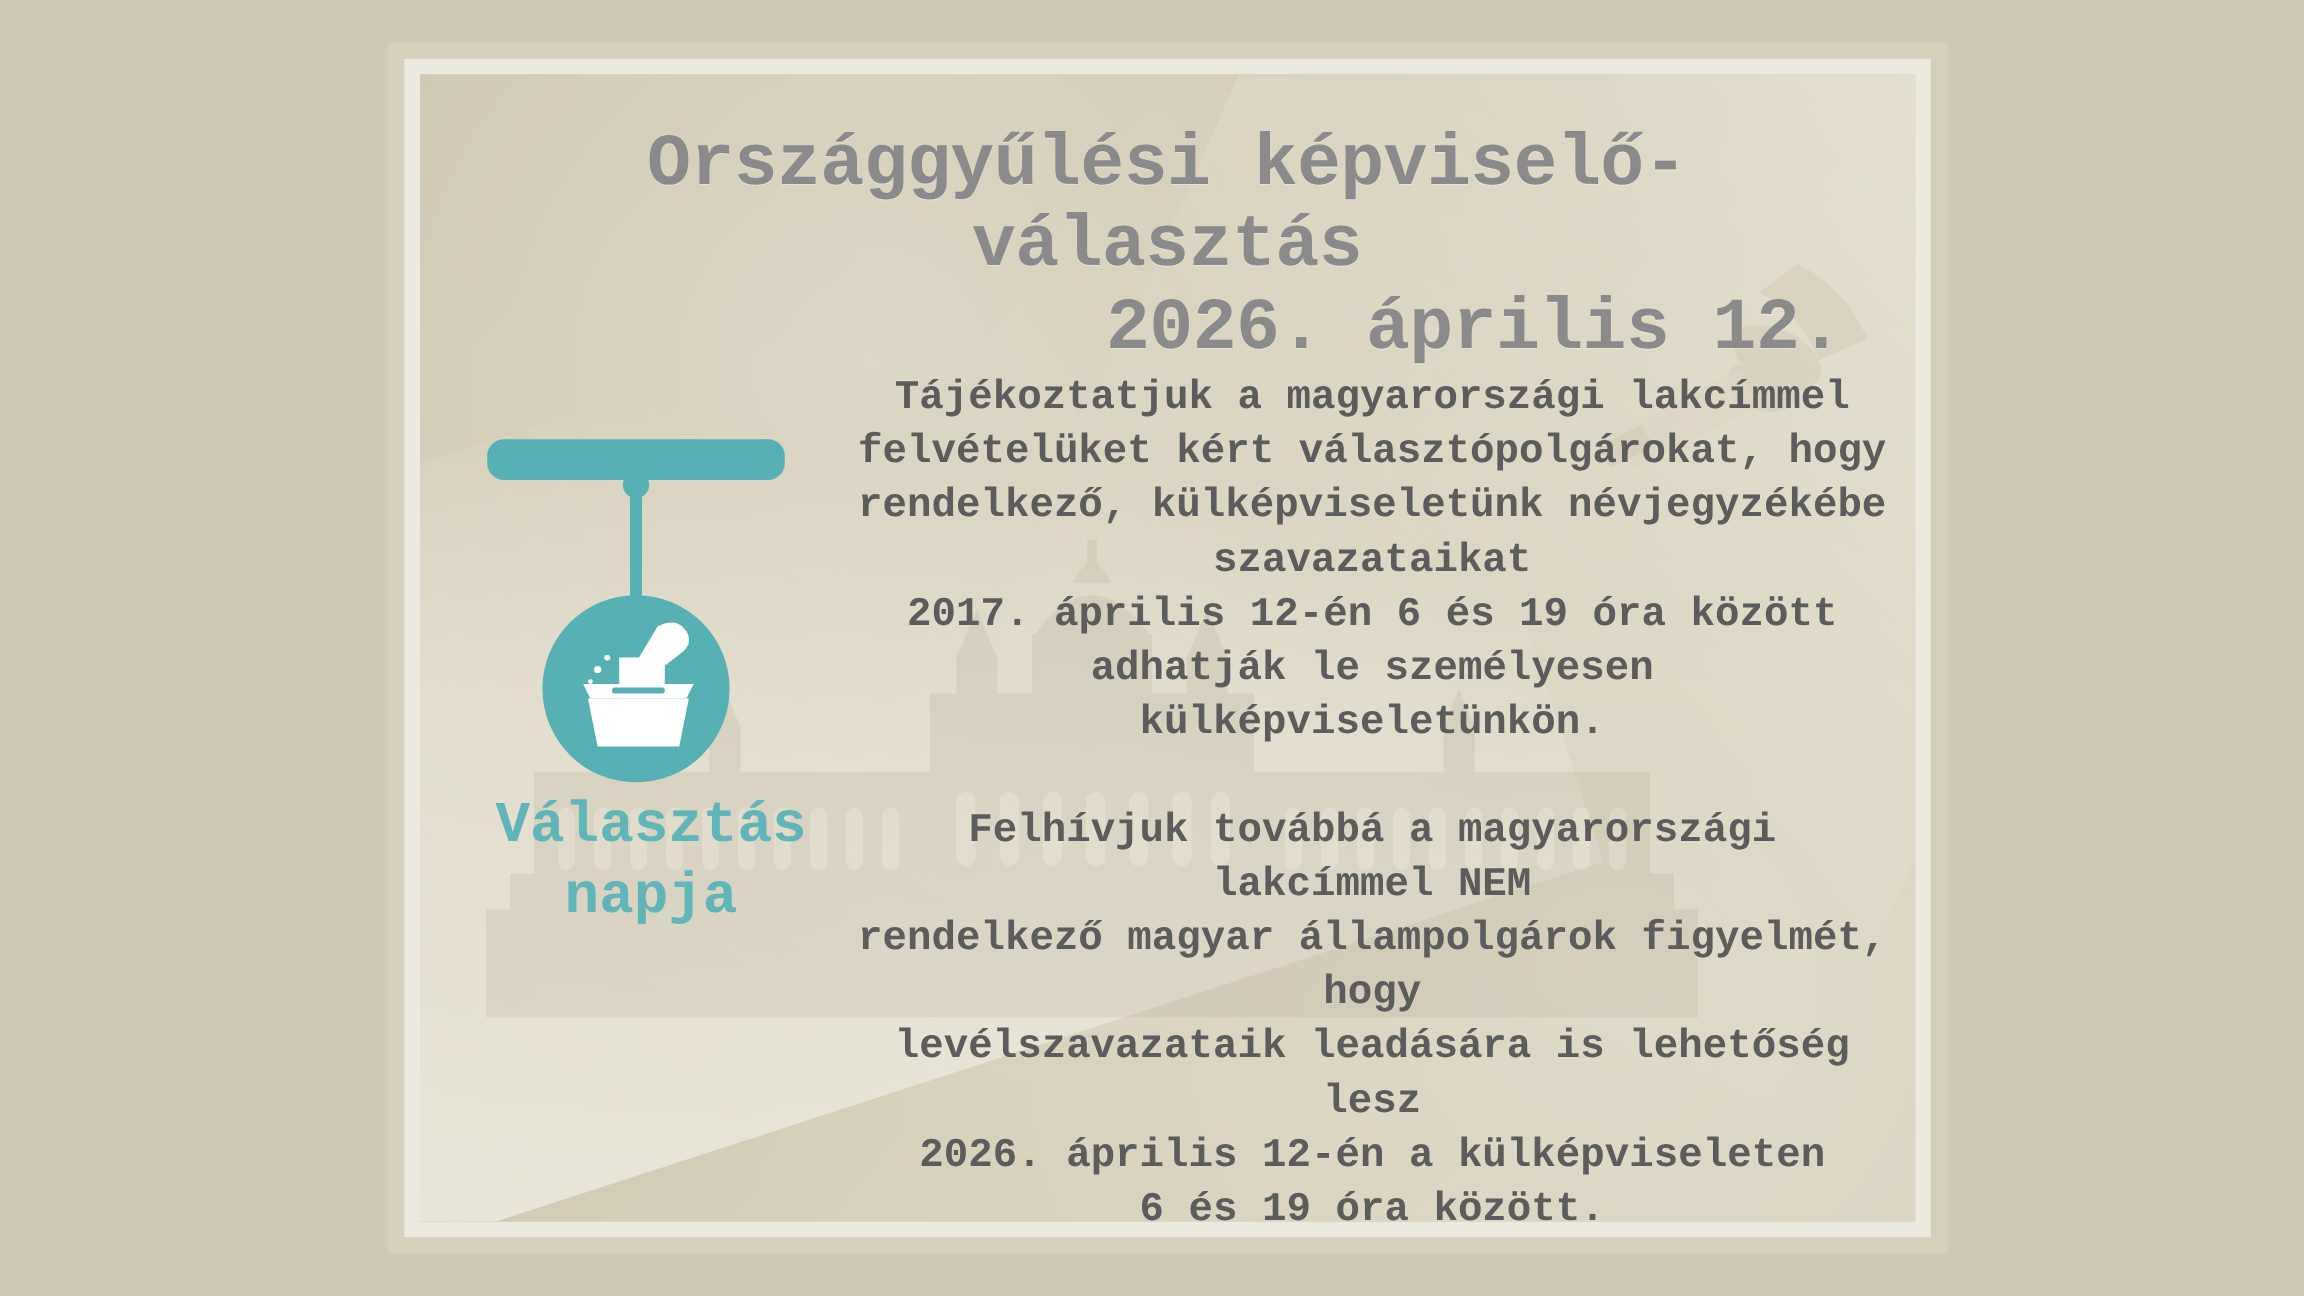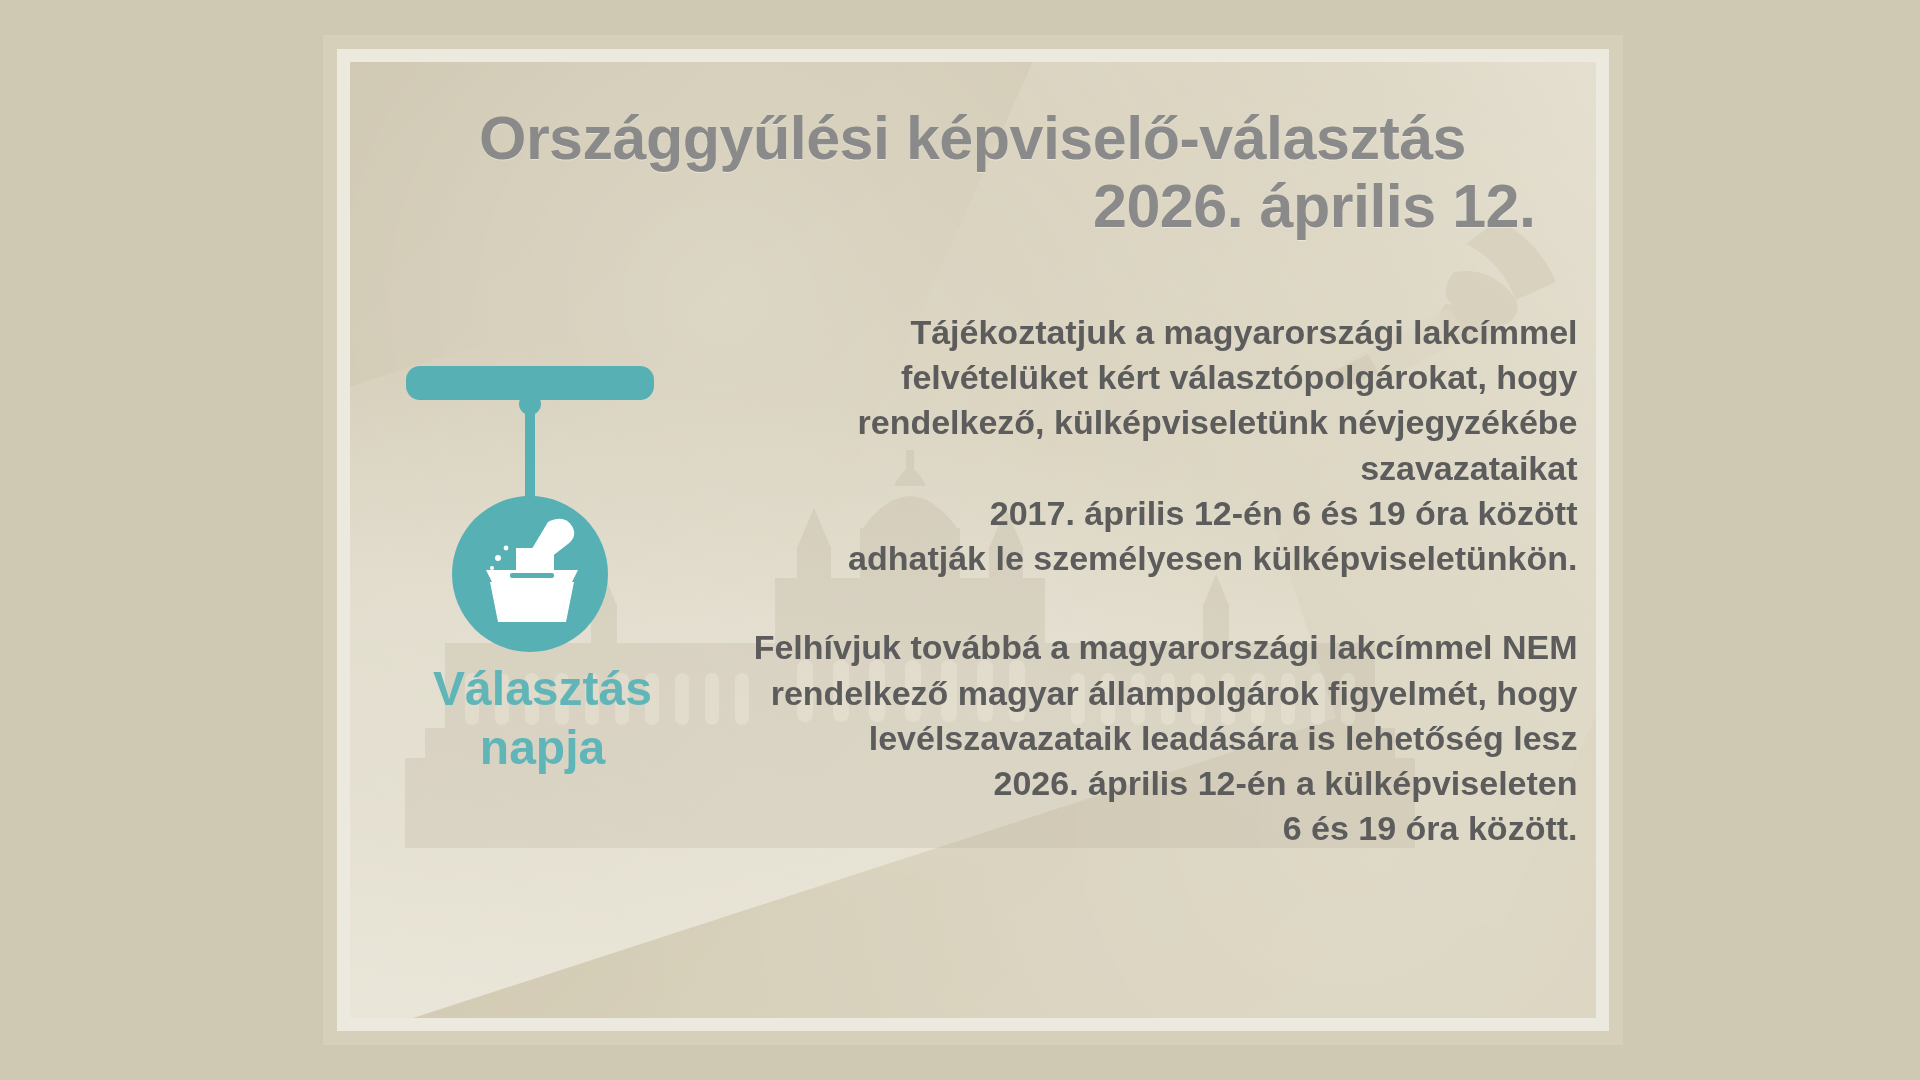--- a/index.html
+++ b/index.html
@@ -39,20 +39,21 @@
 
   #poster-canvas {
     position: absolute;
     left: 27px;
     top: 27px;
     right: 27px;
     bottom: 27px;
     overflow: hidden;
     background:
       linear-gradient(135deg, #cdc5ae 0%, #d2cab3 40%, #d6cfb9 60%, #d8d1bc 100%);
+    font-family: Liberation Mono, monospace;
   }
 
   
   #paper-texture {
     position: absolute;
     inset: 0;
     background:
       radial-gradient(circle at 30% 25%, rgba(255,255,255,0.25), rgba(255,255,255,0) 55%),
       radial-gradient(circle at 80% 80%, rgba(255,255,255,0.18), rgba(255,255,255,0) 60%);
     mix-blend-mode: screen;
@@ -150,21 +151,21 @@
     text-align: center;
   }
   #election-day-label .label-line-2 { display: block; }
 
   
   #body-text-column {
     position: absolute;
     left: 360px;
     right: 18px;
     top: 248px;
-    text-align: right;
+    text-align: center;
     color: #5c5c5c;
     font-weight: bold;
     font-size: 34px;
     line-height: 1.33;
   }
 
   #paragraph-one p,
   #paragraph-two p { margin: 0; }
 
   #paragraph-two { margin-top: 44px; }

